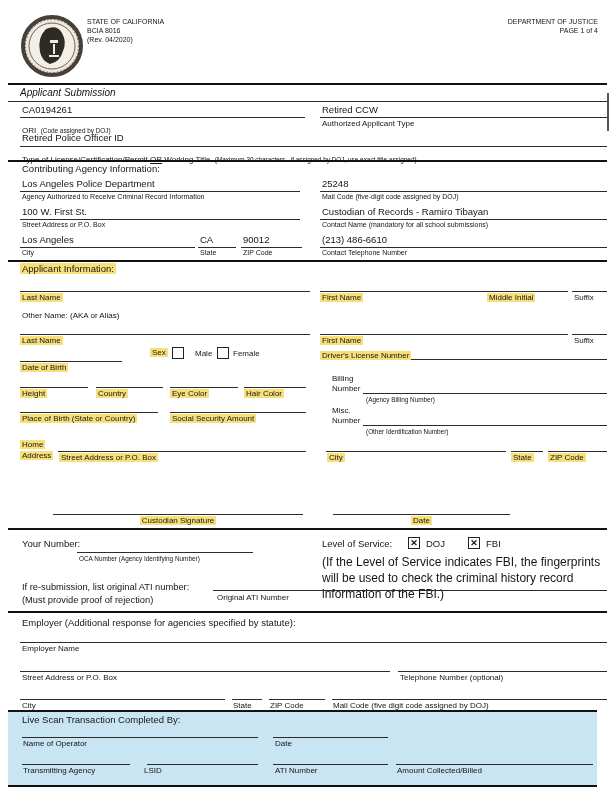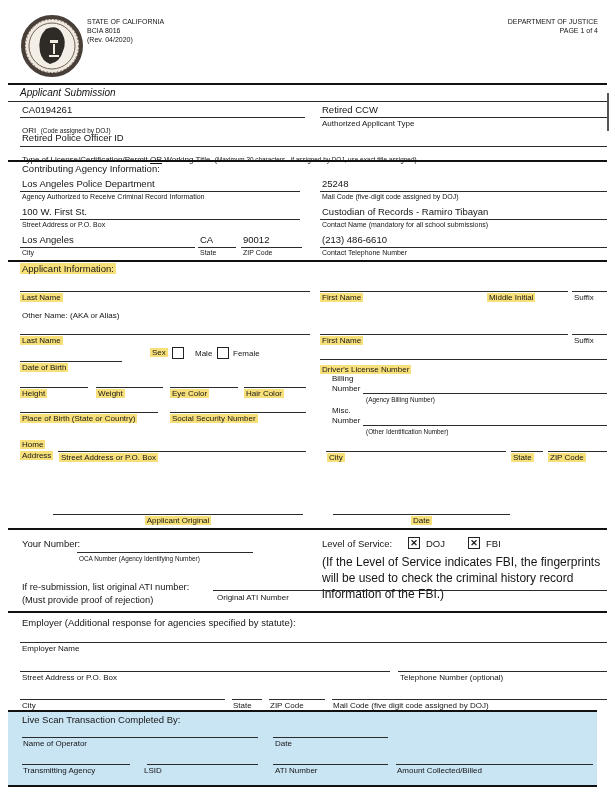--- a/index.html
+++ b/index.html
@@ -118,60 +118,60 @@
 
   <div class="abs t8" style="left:150px;top:348px;"><span class="hl">Sex</span></div>
   <div class="cb" style="left:172px;top:347px;"></div>
   <div class="abs t8" style="left:188px;top:349px;padding-left:7px;">Male</div>
   <div class="cb" style="left:217px;top:347px;"></div>
   <div class="abs t8" style="left:233px;top:349px;">Female</div>
 
   <div class="ln" style="left:20px;top:361px;width:102px;"></div>
   <div class="abs t8" style="left:20px;top:363px;"><span class="hl">Date of Birth</span></div>
   <div class="ln" style="left:320px;top:359px;width:287px;"></div>
-  <div class="abs t8" style="left:320px;top:365px;"><span class="hl">Driver's License Number</span></div>
+  <div class="abs t8" style="left:320px;top:351px;"><span class="hl">Driver's License Number</span></div>
 
   <div class="abs t8" style="left:332px;top:374px;">Billing</div>
   <div class="abs t8" style="left:332px;top:384px;">Number</div>
   <div class="ln" style="left:363px;top:393px;width:244px;"></div>
   <div class="abs sm" style="left:366px;top:396px;">(Agency Billing Number)</div>
 
   <div class="ln" style="left:20px;top:387px;width:68px;"></div>
   <div class="abs t8" style="left:20px;top:389px;"><span class="hl">Height</span></div>
   <div class="ln" style="left:96px;top:387px;width:67px;"></div>
-  <div class="abs t8" style="left:96px;top:389px;"><span class="hl">Weight</span></div>
+  <div class="abs t8" style="left:96px;top:389px;"><span class="hl">Country</span></div>
   <div class="ln" style="left:170px;top:387px;width:68px;"></div>
   <div class="abs t8" style="left:170px;top:389px;"><span class="hl">Eye Color</span></div>
   <div class="ln" style="left:244px;top:387px;width:62px;"></div>
   <div class="abs t8" style="left:244px;top:389px;"><span class="hl">Hair Color</span></div>
 
   <div class="ln" style="left:20px;top:412px;width:138px;"></div>
   <div class="abs t8" style="left:20px;top:414px;"><span class="hl">Place of Birth (State or Country)</span></div>
   <div class="ln" style="left:170px;top:412px;width:136px;"></div>
-  <div class="abs t8" style="left:170px;top:414px;"><span class="hl">Social Security Number</span></div>
+  <div class="abs t8" style="left:170px;top:414px;"><span class="hl">Social Security Amount</span></div>
 
   <div class="abs t8" style="left:332px;top:406px;">Misc.</div>
   <div class="abs t8" style="left:332px;top:416px;">Number</div>
   <div class="ln" style="left:363px;top:425px;width:244px;"></div>
   <div class="abs sm" style="left:366px;top:428px;">(Other Identification Number)</div>
 
   <div class="abs t8" style="left:20px;top:440px;"><span class="hl">Home</span></div>
   <div class="abs t8" style="left:20px;top:451px;"><span class="hl">Address</span></div>
   <div class="ln" style="left:58px;top:451px;width:248px;"></div>
   <div class="abs t8" style="left:59px;top:453px;"><span class="hl">Street Address or P.O. Box</span></div>
   <div class="ln" style="left:326px;top:451px;width:180px;"></div>
   <div class="abs t8" style="left:327px;top:453px;"><span class="hl">City</span></div>
   <div class="ln" style="left:511px;top:451px;width:32px;"></div>
   <div class="abs t8" style="left:511px;top:453px;"><span class="hl">State</span></div>
   <div class="ln" style="left:548px;top:451px;width:59px;"></div>
   <div class="abs t8" style="left:548px;top:453px;"><span class="hl">ZIP Code</span></div>
 
 
   <div class="ln" style="left:53px;top:514px;width:250px;"></div>
-  <div class="abs t8 ctr" style="left:53px;top:516px;width:250px;"><span class="hl">Applicant Original</span></div>
+  <div class="abs t8 ctr" style="left:53px;top:516px;width:250px;"><span class="hl">Custodian Signature</span></div>
   <div class="ln" style="left:333px;top:514px;width:177px;"></div>
   <div class="abs t8 ctr" style="left:333px;top:516px;width:177px;"><span class="hl">Date</span></div>
 
   <div class="thick" style="left:8px;top:528px;width:599px;"></div>
 
   <div class="abs t9" style="left:22px;top:538px;">Your Number:</div>
   <div class="ln" style="left:77px;top:552px;width:176px;"></div>
   <div class="abs sm" style="left:79px;top:555px;">OCA Number (Agency Identifying Number)</div>
 
   <div class="abs t9" style="left:322px;top:538px;">Level of Service:</div>

